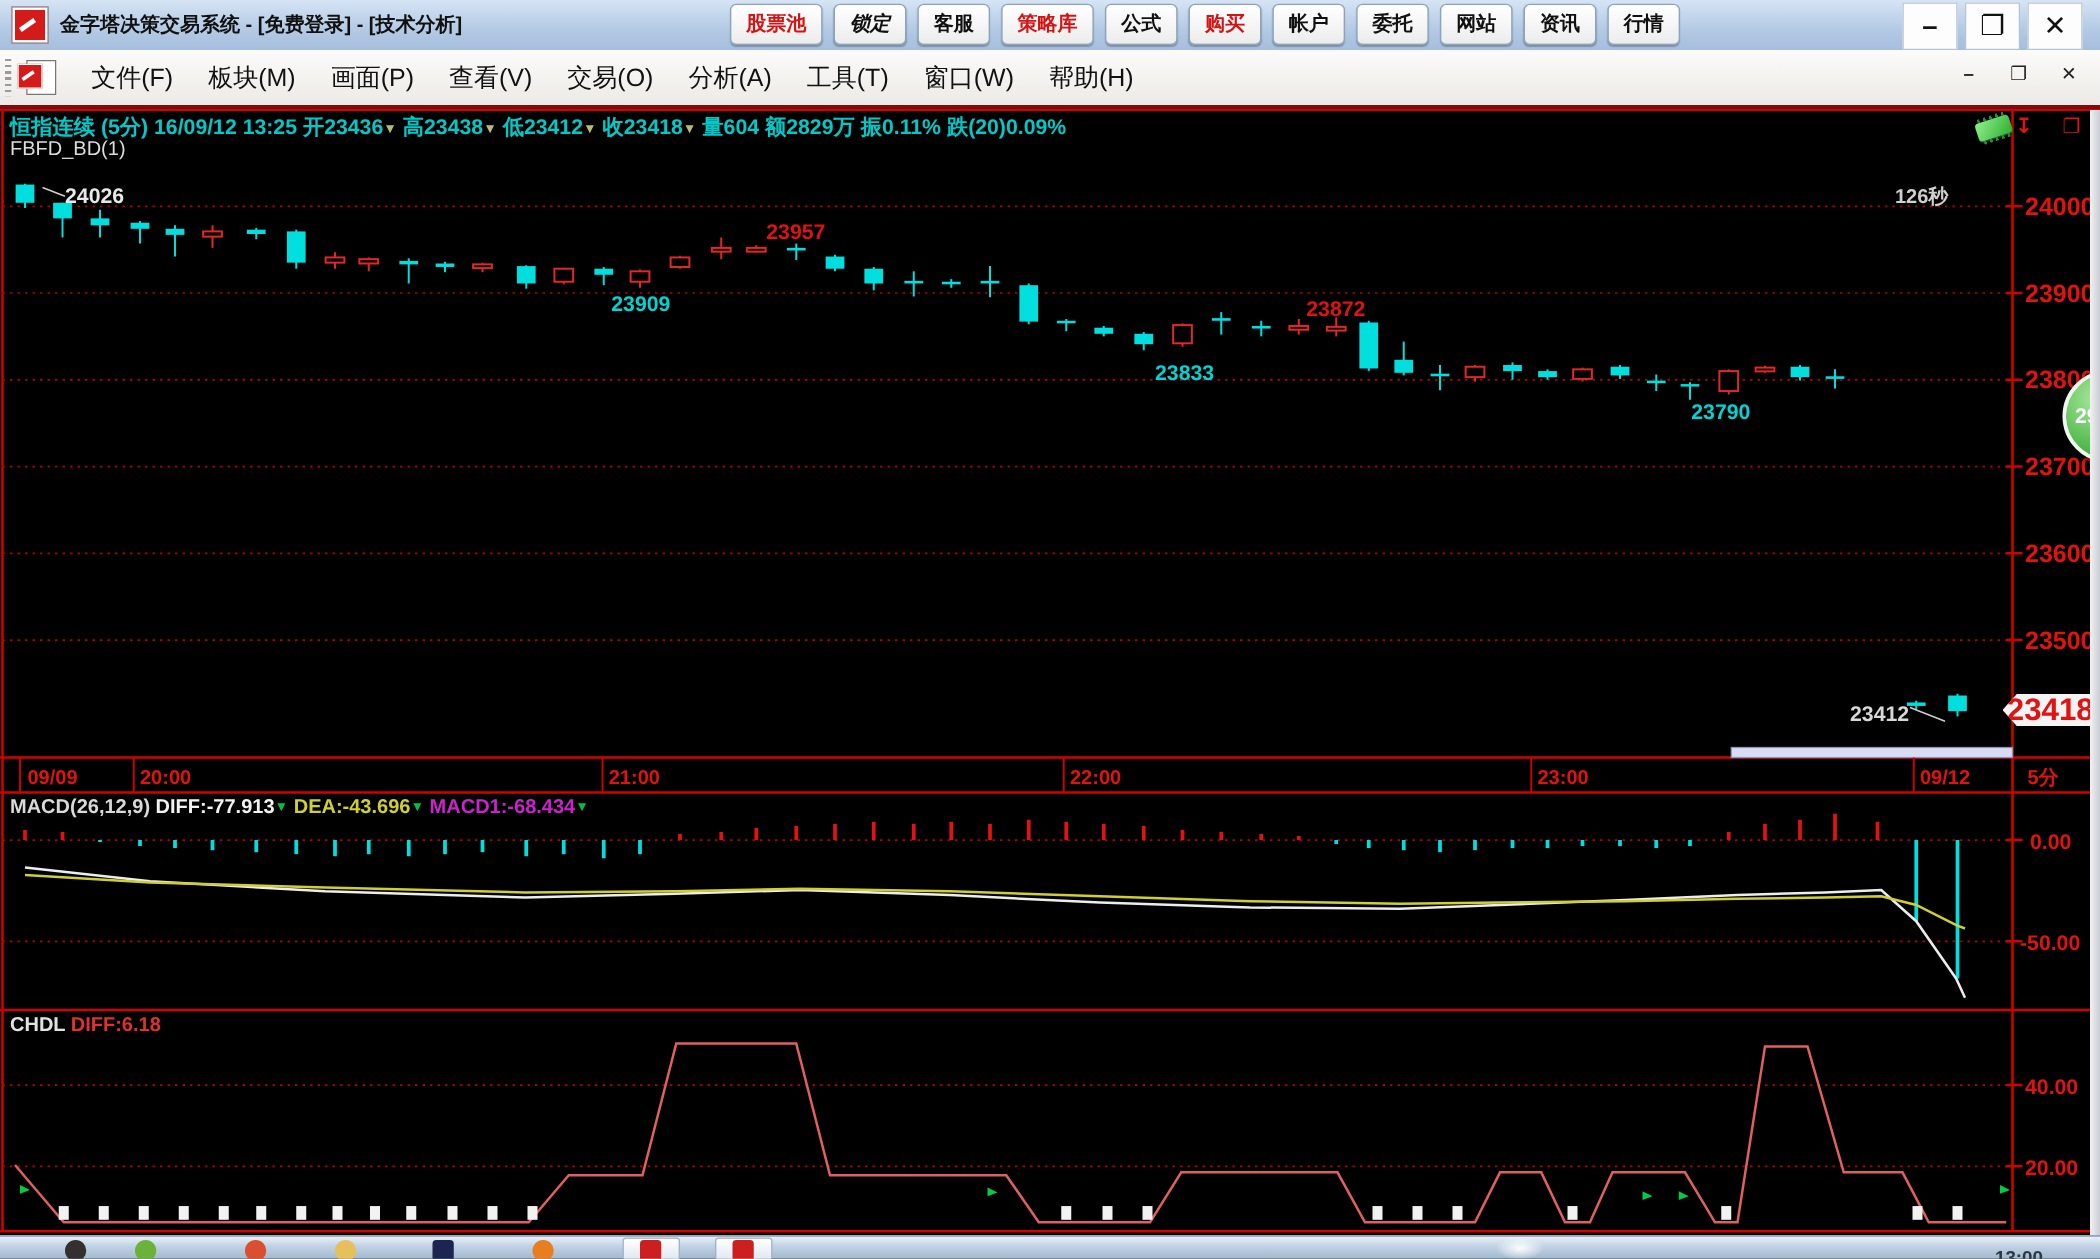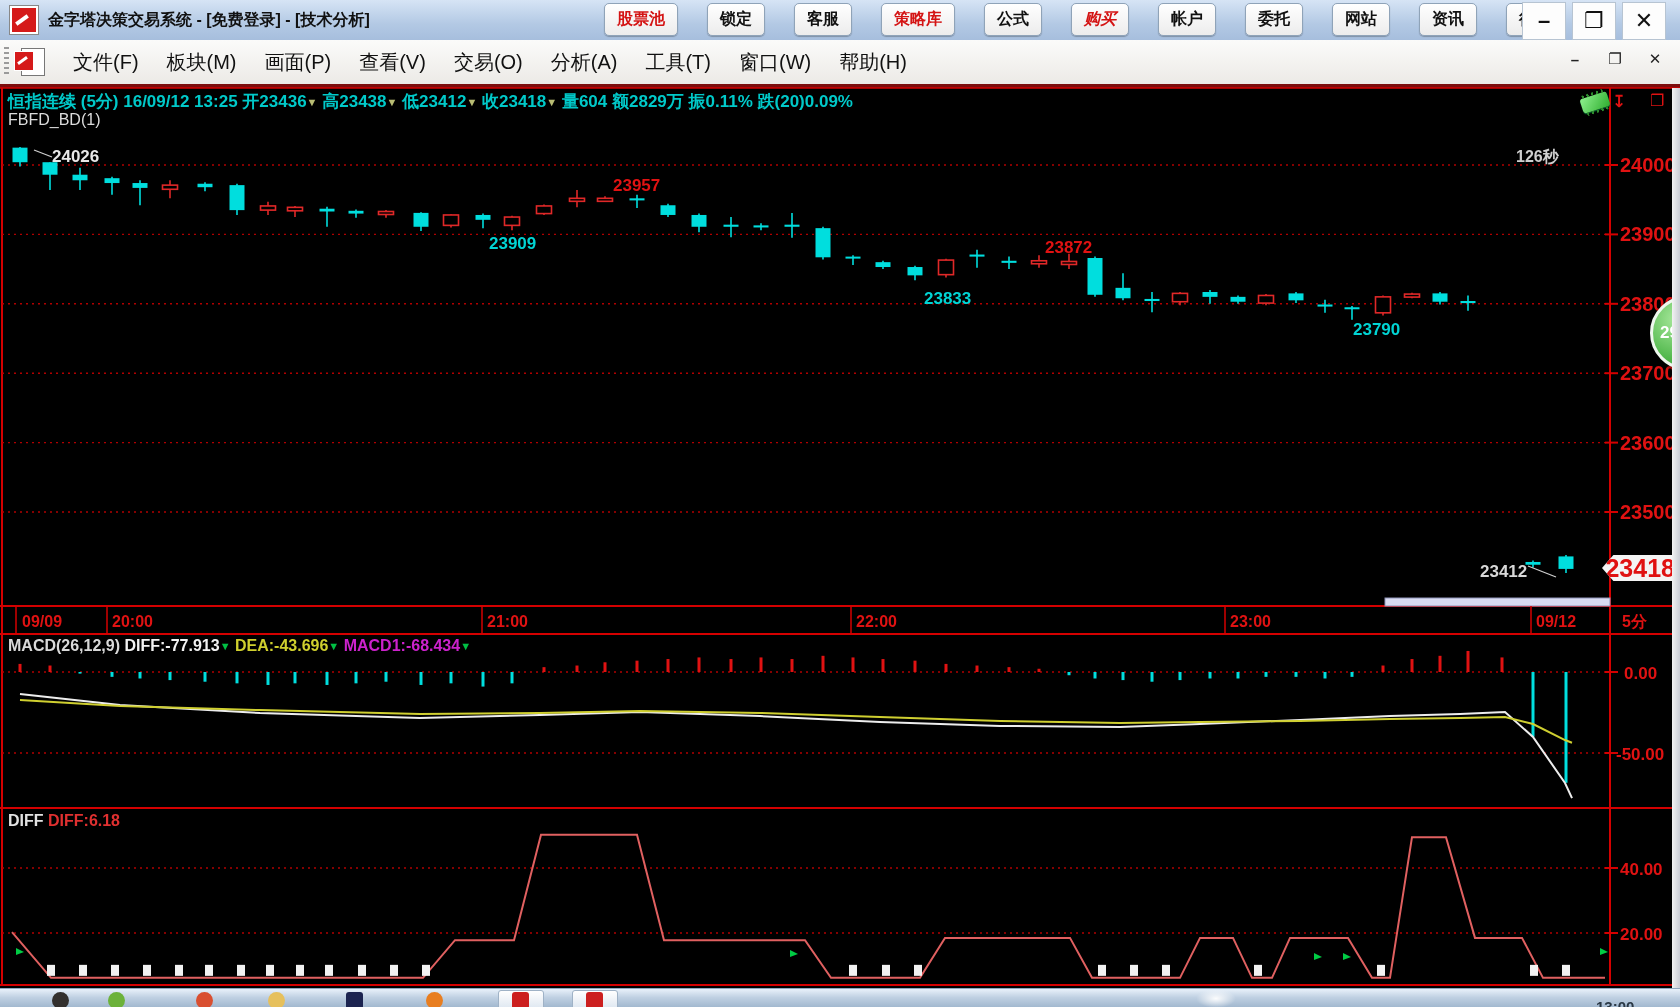--- a/index.html
+++ b/index.html
@@ -10,21 +10,21 @@
   
   #titlebar{position:absolute;left:0;top:0;width:1680px;height:40px;
     background:linear-gradient(#d6e4f5,#b3c9e4 60%,#a6bedd);display:flex;align-items:center;text-align:center;}
   .t-logo{width:24px;height:24px;margin:0 10px 0 10px;background:#d51a1a;border:2px solid #fff;
     box-shadow:0 0 0 1px #888;position:relative;}
   .t-logo:after{content:"";position:absolute;left:3px;top:10px;width:14px;height:4px;background:#fff;transform:rotate(-35deg);}
   #title-text{font-size:16px;font-weight:bold;color:#111;white-space:nowrap;}
   #tb-buttons{position:absolute;left:584px;top:3px;display:flex;gap:9px;}
   .tb-btn{height:31px;padding:0 12px;background:linear-gradient(#ffffff,#ececec);
     border:1px solid #8fa3b8;border-radius:5px;font-size:16px;font-weight:bold;
-    display:flex;align-items:center;box-shadow:0 1px 1px rgba(0,0,0,.25);cursor:default;margin-left:20px;}
+    display:flex;align-items:center;box-shadow:0 1px 1px rgba(0,0,0,.25);cursor:default;}
   #win-controls{position:absolute;right:14px;top:2px;display:flex;gap:6px;}
   .wc-btn{width:42px;height:36px;background:#fdfdfd;border:1px solid #b7c4d2;
     display:flex;align-items:center;justify-content:center;font-size:22px;font-weight:bold;color:#111;}
 
   
   #menubar{position:absolute;left:0;top:40px;width:1680px;height:44px;
     background:linear-gradient(#fbfbfa,#eceae6);border-bottom:1px solid #b9b5ad;display:flex;align-items:center;}
   .grip{width:5px;height:30px;margin-left:4px;
     background:repeating-linear-gradient(#9a9a9a 0 2px,transparent 2px 5px);}
   .m-icon{width:22px;height:26px;margin:0 14px 0 12px;background:#fff;border:1px solid #777;position:relative;}
@@ -81,25 +81,25 @@
 </head>
 <body>
 
 <div id="app">
 
   <div id="titlebar">
     <div class="t-logo"></div>
     <span id="title-text">金字塔决策交易系统 - [免费登录] - [技术分析]</span>
     <div id="tb-buttons">
         <div class="tb-btn" style="color: rgb(212, 20, 20);">股票池</div>
-        <div class="tb-btn" style="color: rgb(17, 17, 17);">锁定</div>
+        <div class="tb-btn" style="color: rgb(17, 17, 17); font-style: italic;">锁定</div>
         <div class="tb-btn" style="color: rgb(17, 17, 17);">客服</div>
         <div class="tb-btn" style="color: rgb(212, 20, 20);">策略库</div>
         <div class="tb-btn" style="color: rgb(17, 17, 17);">公式</div>
-        <div class="tb-btn" style="color: rgb(212, 20, 20); font-style: italic;">购买</div>
+        <div class="tb-btn" style="color: rgb(212, 20, 20);">购买</div>
         <div class="tb-btn" style="color: rgb(17, 17, 17);">帐户</div>
         <div class="tb-btn" style="color: rgb(17, 17, 17);">委托</div>
         <div class="tb-btn" style="color: rgb(17, 17, 17);">网站</div>
         <div class="tb-btn" style="color: rgb(17, 17, 17);">资讯</div>
         <div class="tb-btn" style="color: rgb(17, 17, 17);">行情</div>
       </div>
     <div id="win-controls">
         <div class="wc-btn">–</div>
         <div class="wc-btn">❐</div>
         <div class="wc-btn">✕</div>
@@ -383,21 +383,21 @@
     <div class="red-glyph" style="left:1612px;top:7px;font-size:17px;">↧</div>
     <div class="red-glyph" style="left:1650px;top:7px;font-size:16px;">❐</div>
     <div id="price-tag">
         <span>23418</span>
       </div>
     <div id="badge">
         <span>29</span>
       </div>
     <div id="vscroll"></div>
   <div style="position: absolute; left: 8px; top: 553px; font-size: 16px; font-weight: bold; white-space: nowrap;"><span style="color: rgb(217, 217, 217);">MACD(26,12,9) </span><span style="color: rgb(242, 242, 242);">DIFF:-77.913</span><span style="color: rgb(0, 192, 68); font-size: 11px; vertical-align: 1px;">▼</span><span style="color: rgb(207, 207, 46);"> DEA:-43.696</span><span style="color: rgb(0, 192, 68); font-size: 11px; vertical-align: 1px;">▼</span><span style="color: rgb(204, 34, 204);"> MACD1:-68.434</span><span style="color: rgb(0, 192, 68); font-size: 11px; vertical-align: 1px;">▼</span></div>
-      <div style="position: absolute; left: 8px; top: 728px; font-size: 16px; font-weight: bold; white-space: nowrap;"><span style="color: rgb(226, 226, 226);">DIFF </span><span style="color: rgb(224, 48, 48);">DIFF:6.18</span></div>
+      <div style="position: absolute; left: 8px; top: 728px; font-size: 16px; font-weight: bold; white-space: nowrap;"><span style="color: rgb(226, 226, 226);">CHDL </span><span style="color: rgb(224, 48, 48);">DIFF:6.18</span></div>
     </div>
 
   <div id="taskbar">
     <div id="tb-glow"></div>
     <div id="clock">13:00</div>
   <div class="tb-ico" style="left: 52px; background: rgb(51, 48, 46);"></div>
       <div class="tb-ico" style="left: 108px; background: rgb(108, 178, 58);"></div>
       <div class="tb-ico" style="left: 196px; background: rgb(217, 79, 48);"></div>
       <div class="tb-ico" style="left: 268px; background: rgb(230, 192, 92);"></div>
       <div class="tb-ico sq" style="left: 346px; background: rgb(28, 36, 80);"></div>

